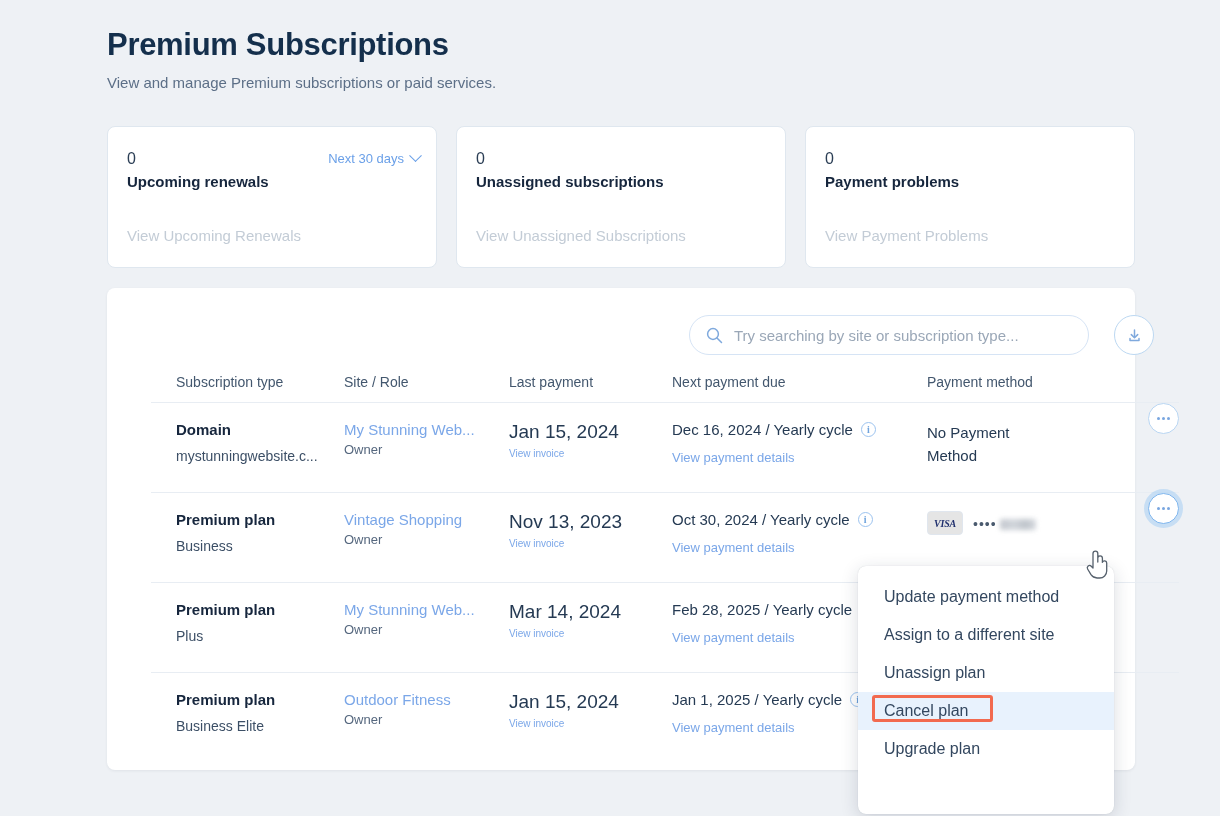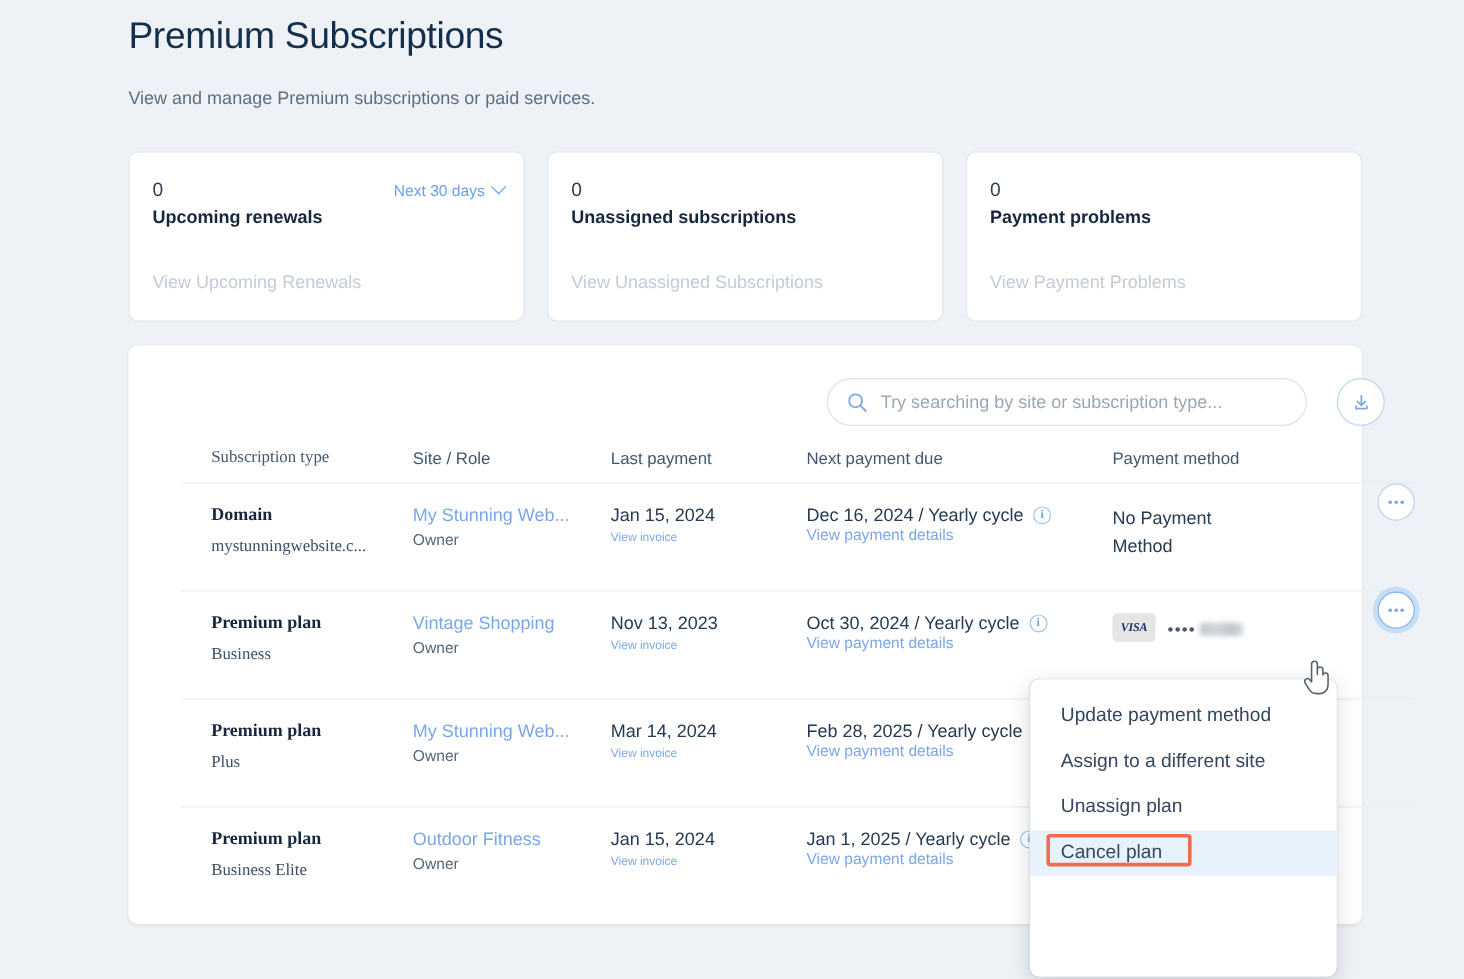--- a/index.html
+++ b/index.html
@@ -6,22 +6,22 @@
   html, body {
     width: 1220px; height: 816px;
     background: #eef1f5;
     font-family: "Liberation Sans", sans-serif;
     overflow: hidden;
   }
   .page { position: relative; width: 1220px; height: 816px; }
 
   
   .page-title {
-    position: absolute; left: 107px; top: 12px;
-    font-size: 31px; font-weight: normal; color: #142f4c;
+    position: absolute; left: 107px; top: 27px;
+    font-size: 31px; font-weight: bold; color: #142f4c;
     letter-spacing: -0.3px;
   }
   .page-subtitle {
     position: absolute; left: 107px; top: 74px;
     font-size: 15px; color: #5c6f87; font-weight: 400;
   }
 
   
   .cards { position: absolute; left: 107px; top: 126px; width: 1028px; height: 142px; }
   .card {
@@ -72,38 +72,38 @@
     display: flex; align-items: center; justify-content: center;
     background: #fff;
   }
 
   
   table { width: 100%; border-collapse: collapse; table-layout: fixed; }
   thead th {
     text-align: left; font-size: 14px; font-weight: 400; color: #43576e;
     padding: 0 0 12px 0; border-bottom: 1px solid #e8edf3;
   }
-  .col1 { width: 193px; padding-left: 25px !important; font-family: Liberation Serif, serif; }
+  .col1 { width: 193px; padding-left: 25px !important; }
   .col2 { width: 165px; }
   .col3 { width: 163px; }
   .col4 { width: 255px; }
   .col5 { width: 252px; }
   tbody td {
     border-bottom: 1px solid #e8edf3; padding: 18px 0 18px 0;
     vertical-align: top; height: 90px;
   }
   tbody tr:last-child td { border-bottom: none; }
   .cell-main { font-size: 15px; color: #16263d; font-weight: bold; }
   .cell-sub { font-size: 14px; color: #3c4f66; margin-top: 10px; }
   .site-link { font-size: 15px; color: #7ba7e8; }
   .role { font-size: 13px; color: #55677e; margin-top: 4px; }
-  .date { font-size: 15px; color: #253a53; }
+  .date { font-size: 19px; color: #253a53; }
   .inv-link { font-size: 10px; color: #7ba7e8; margin-top: 5px; }
   .due { font-size: 15px; color: #253a53; display: flex; align-items: center; gap: 8px; }
-  .pay-link { font-size: 13px; color: #7ba7e8; }
+  .pay-link { font-size: 13px; color: #7ba7e8; margin-top: 12px; }
   .info-i {
     width: 15px; height: 15px; border-radius: 50%; border: 1.4px solid #9cc3ef;
     color: #6fa3dd; font-size: 10px; font-weight: bold;
     display: inline-flex; align-items: center; justify-content: center;
     font-family: "Liberation Serif", serif; flex: none;
   }
   .pm { display: flex; align-items: flex-start; gap: 10px; position: relative; }
   .pm-text { font-size: 15px; color: #253a53; line-height: 23px; width: 110px; }
   .visa {
     width: 36px; height: 24px; border: 1px solid #e0e6ee; border-radius: 4px;
@@ -331,20 +331,21 @@
 
       </tbody>
     </table>
   </div>
 
   <div class="dropdown">
     <div class="menu-item">Update payment method</div>
     <div class="menu-item">Assign to a different site</div>
     <div class="menu-item">Unassign plan</div>
     <div class="menu-item highlight">Cancel plan</div>
+    <div class="menu-item">Upgrade plan</div>
   </div>
 
   <div class="annotate"></div>
 
   <svg class="cursor" viewBox="0 0 26 32">
     <path d="M9 14 L9 4.5 a2.4 2.4 0 0 1 4.8 0 L13.8 13 L13.8 9.2 a2.3 2.3 0 0 1 4.6 0 L18.4 13.4 a2.2 2.2 0 0 1 4.3 0.6 L22.7 22 a7 7 0 0 1 -7 7 L13 29 a7.5 7.5 0 0 1 -6 -3.3 L3.6 20 a2.3 2.3 0 0 1 3.6 -2.8 L9 19 Z" fill="#ffffff" stroke="#55606c" stroke-width="1.3" stroke-linejoin="round"></path>
   </svg>
 
 </div>
 

